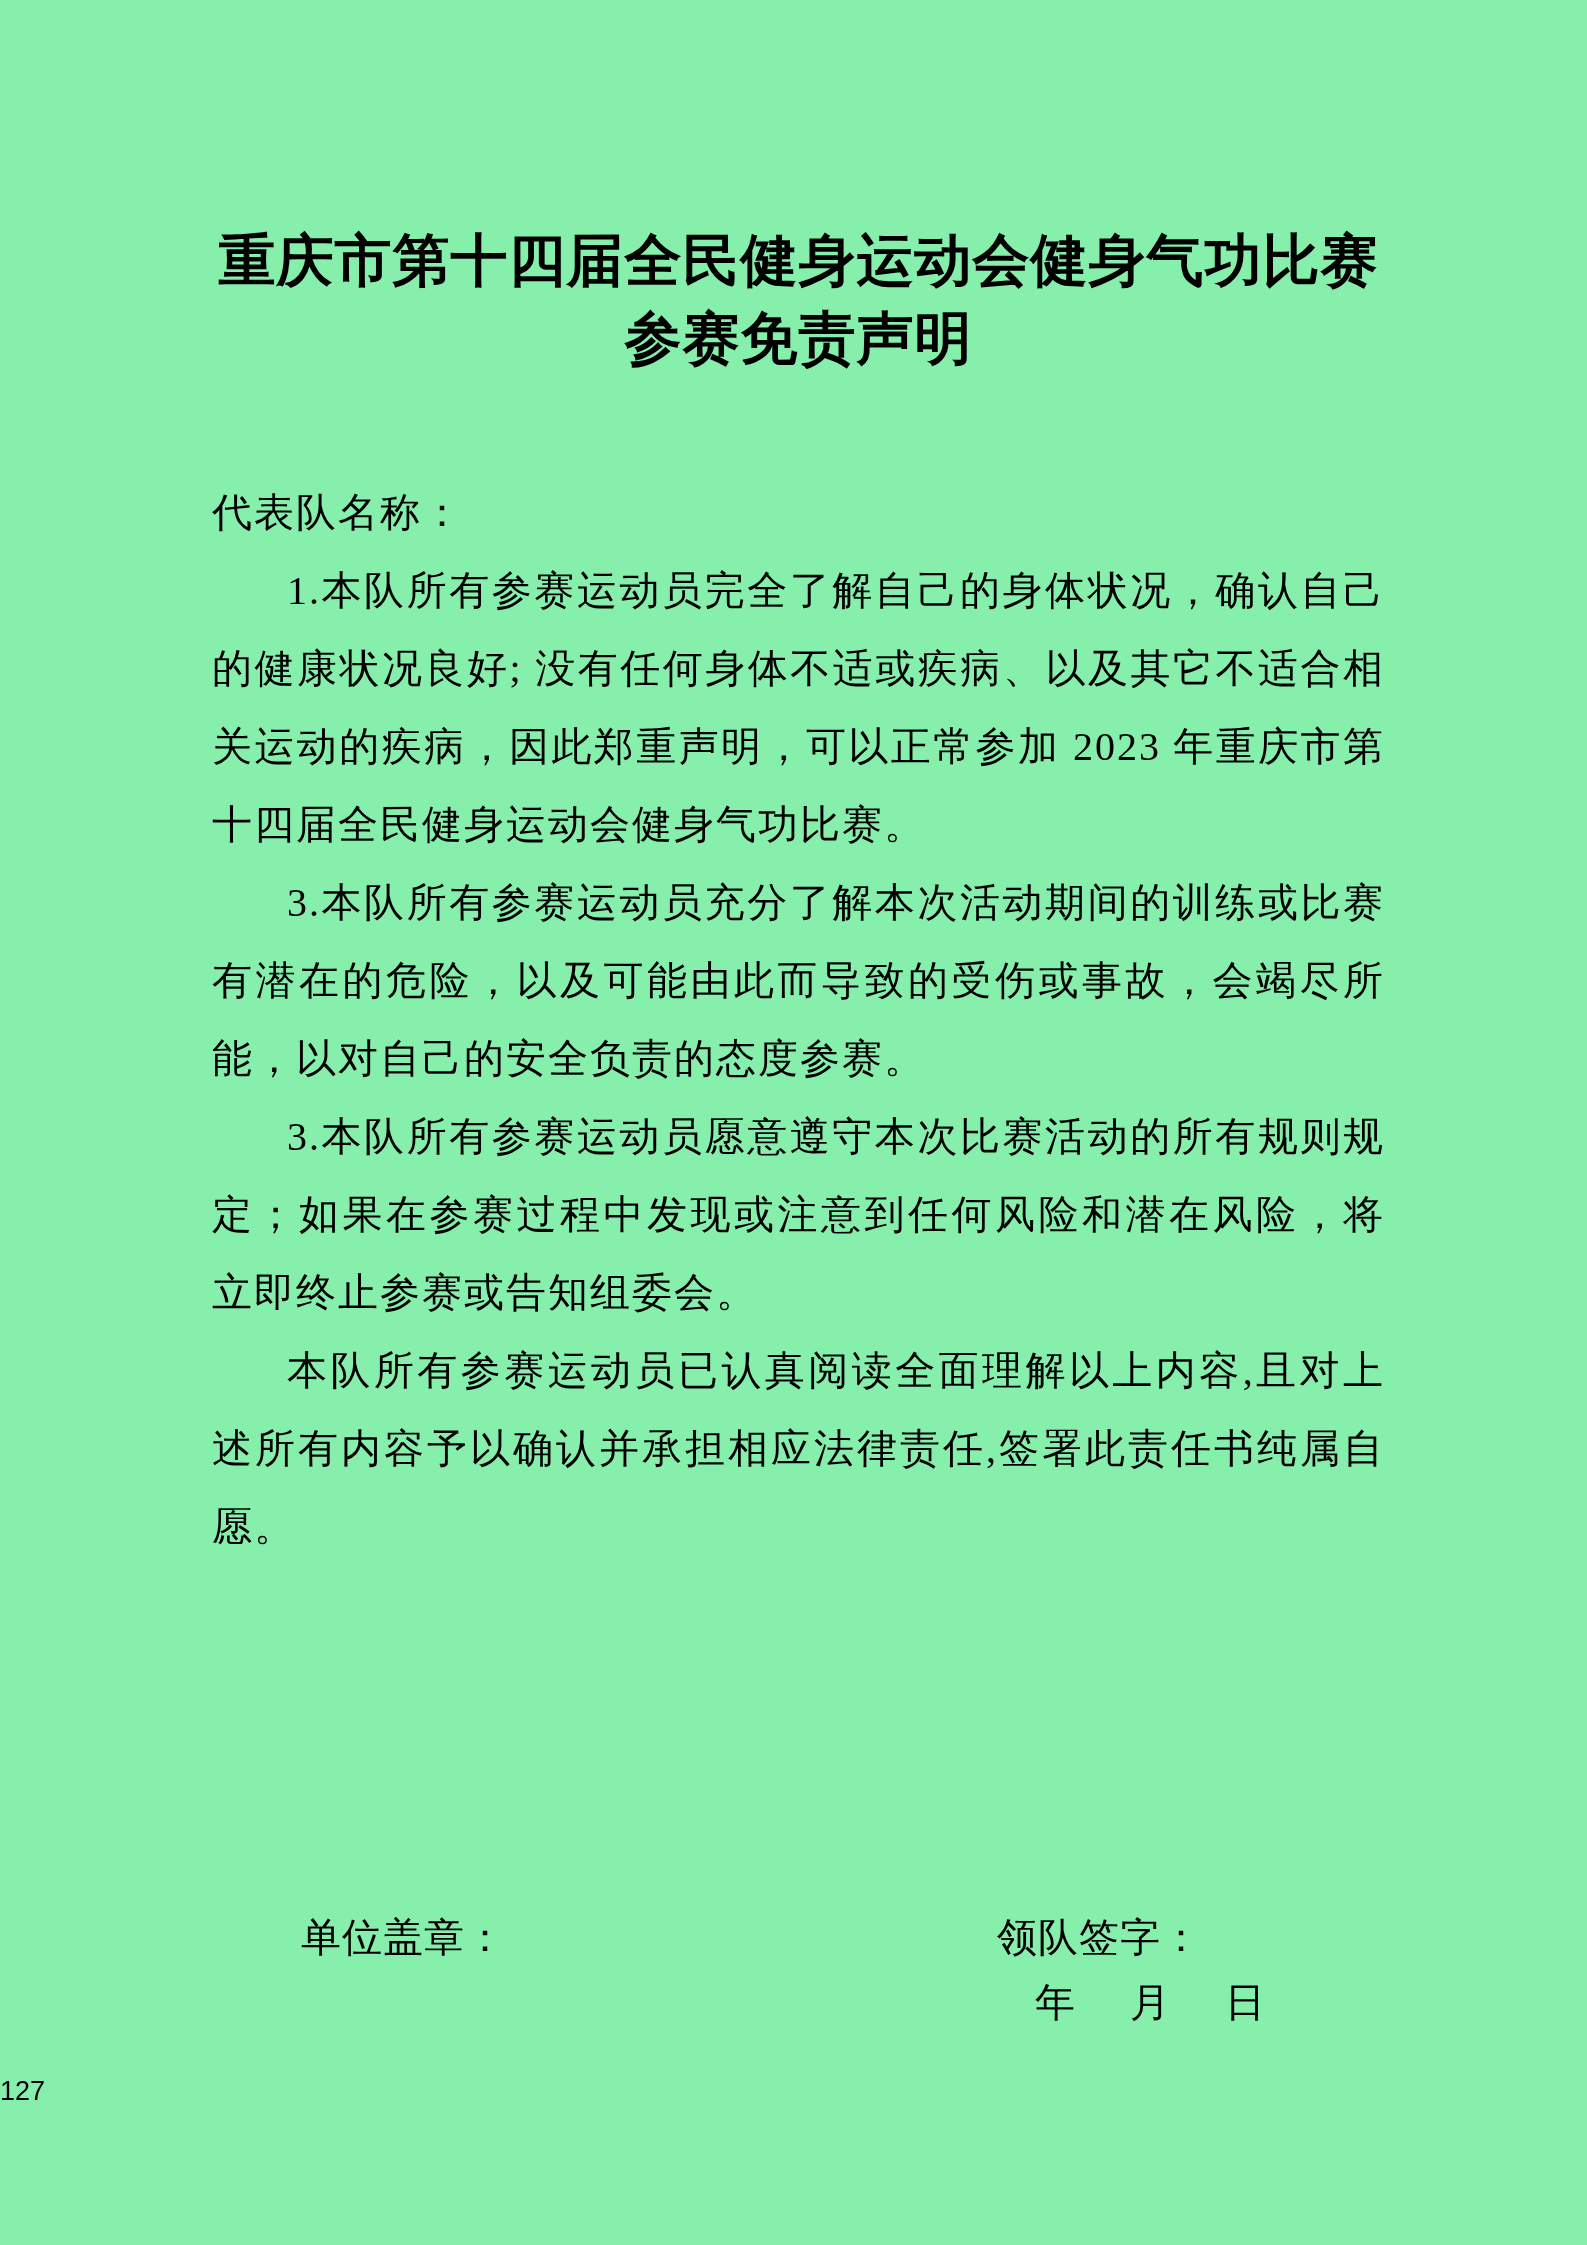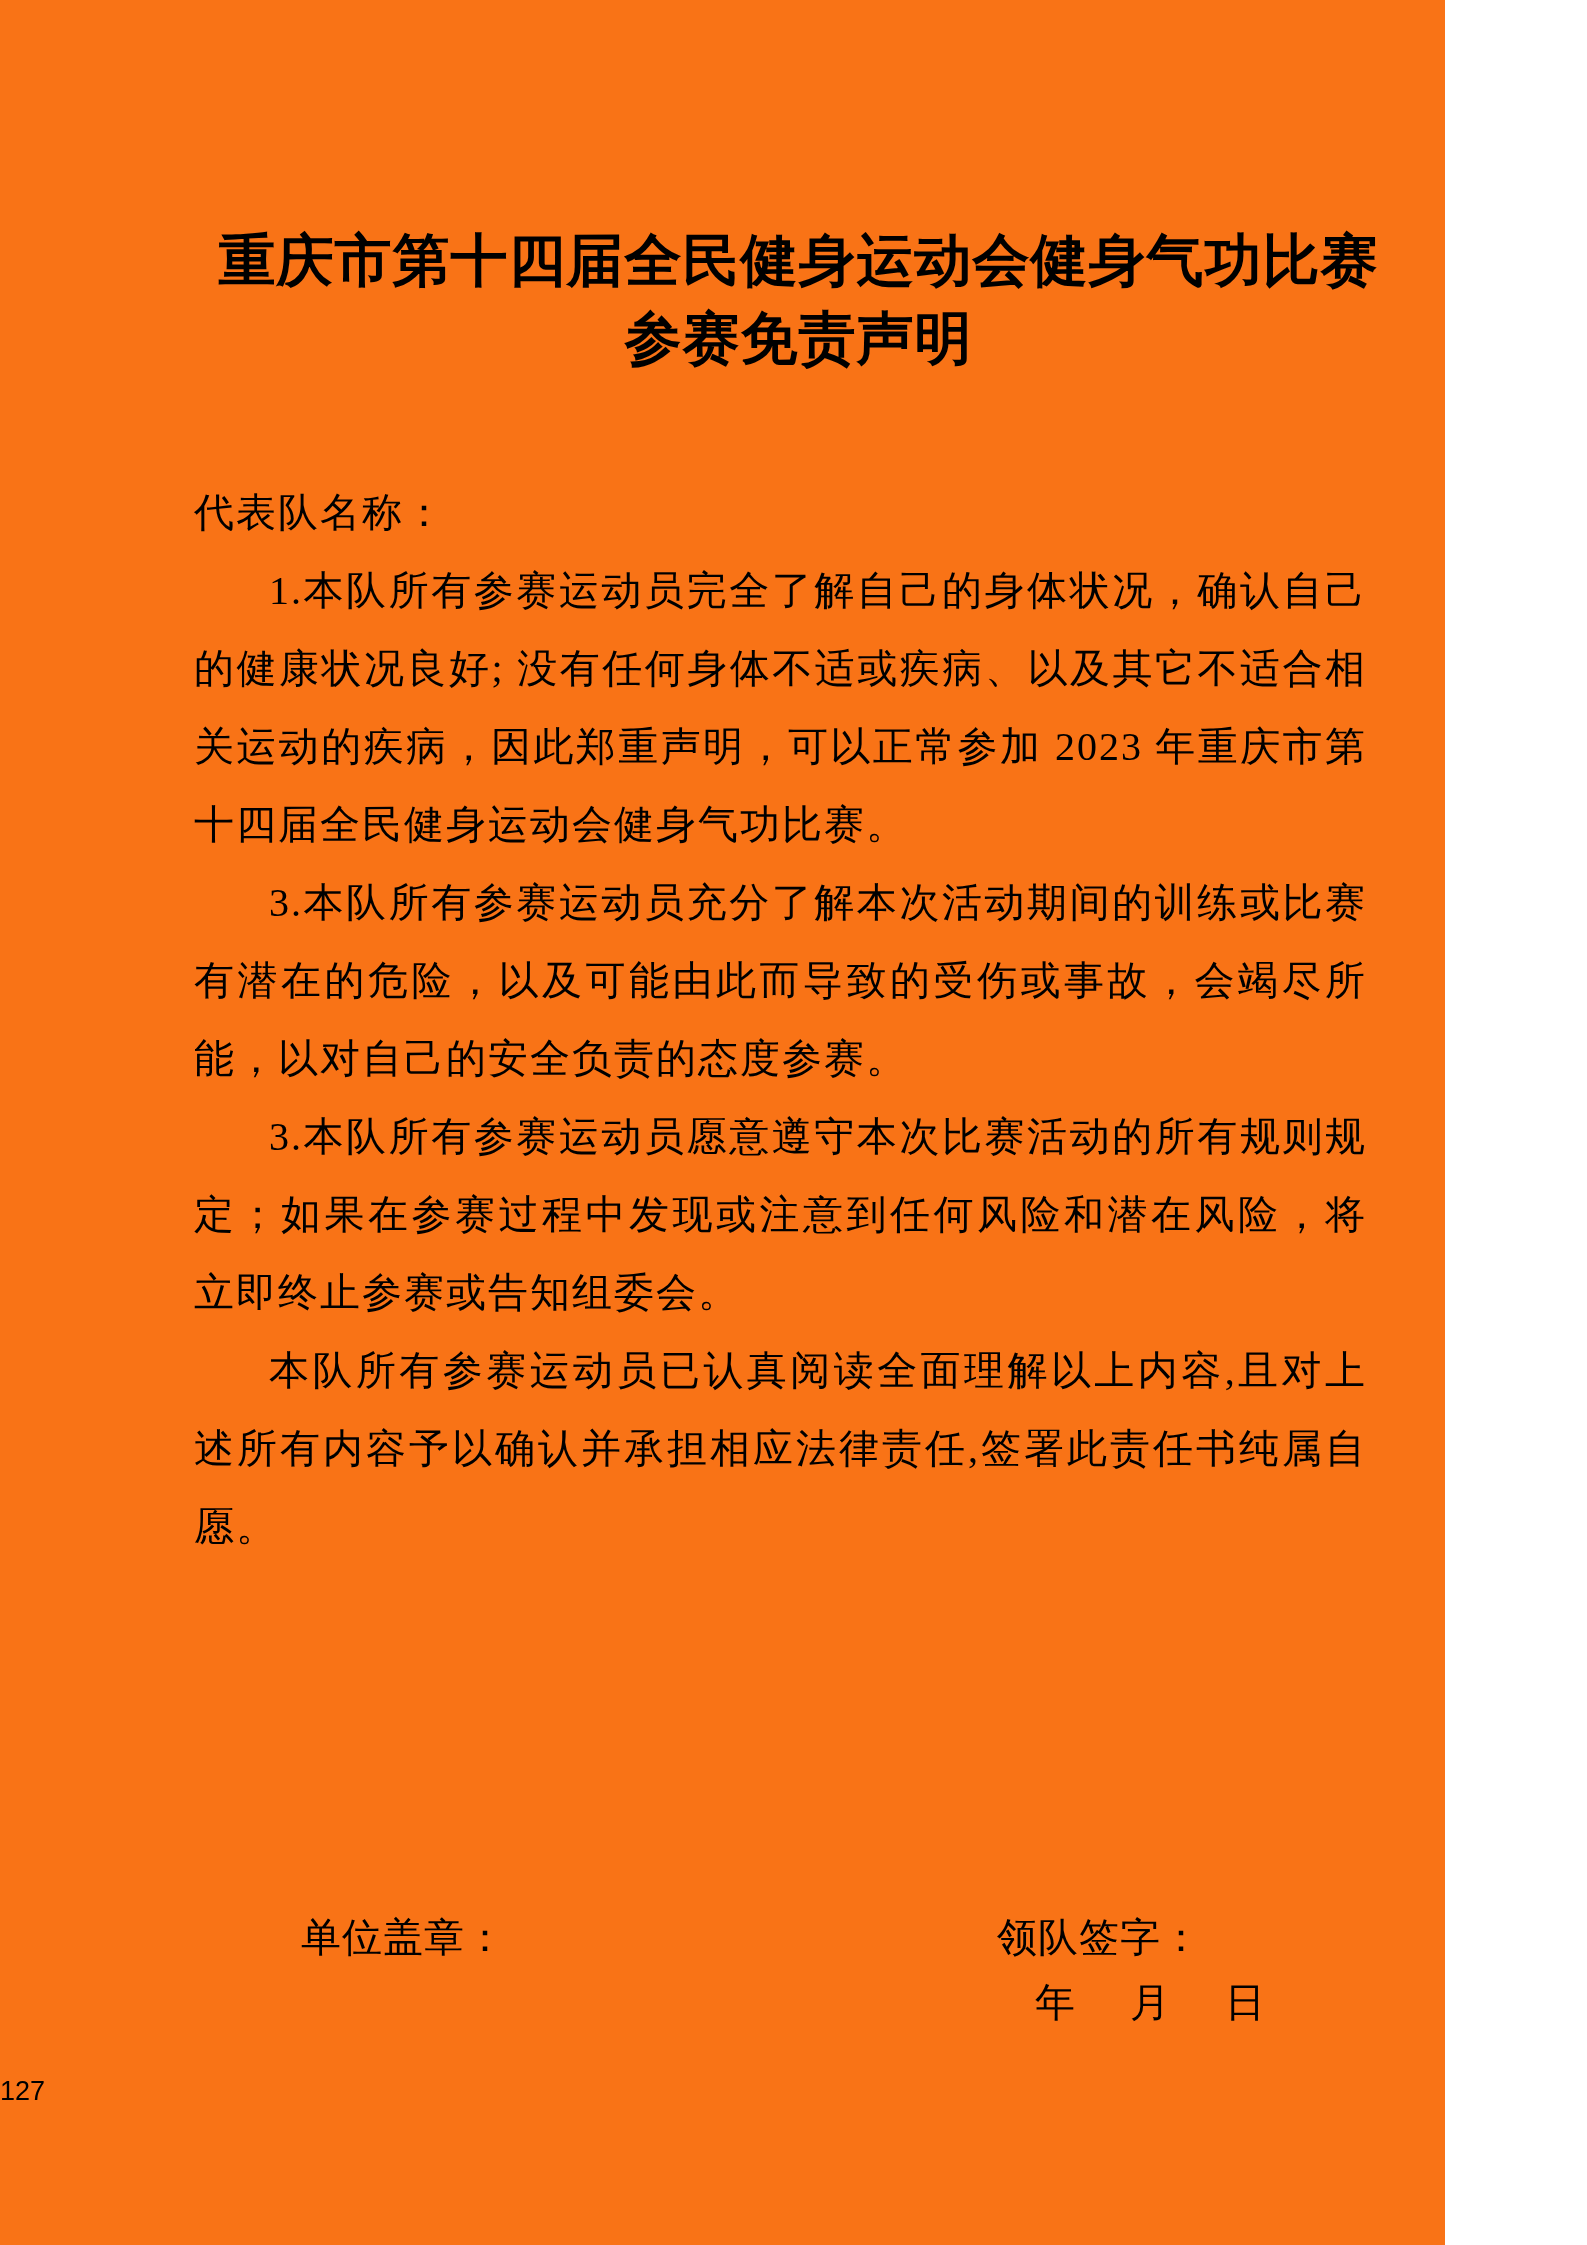--- a/index.html
+++ b/index.html
@@ -2,47 +2,46 @@
 <html><head>
 <meta charset="utf-8">
 <style>
   html, body {
     margin: 0;
     padding: 0;
     background: #ffffff;
   }
   .page {
     position: relative;
-    width: 1401px;
+    width: 1587px;
     height: 2245px;
-    background: #f97316;
+    background: #86efac;
     color: #000000;
     font-family: "Liberation Serif", "DejaVu Serif", serif;
     overflow: hidden;
-    padding-left: 44px;
   }
   .doc-title {
     position: absolute;
     top: 222px;
     left: 212px;
     width: 1173px;
     margin: 0;
     text-align: center;
     font-size: 57px;
     font-weight: 700;
     line-height: 78px;
     letter-spacing: 1px;
   }
   .doc-title .title-line {
     display: block;
   }
   .doc-body {
     position: absolute;
     top: 474px;
-    left: 194px;
+    left: 212px;
     width: 1173px;
   }
   .body-para {
     margin: 0;
     font-size: 40px;
     line-height: 78px;
     letter-spacing: 2px;
     text-align: justify;
     text-justify: inter-ideograph;
   }

